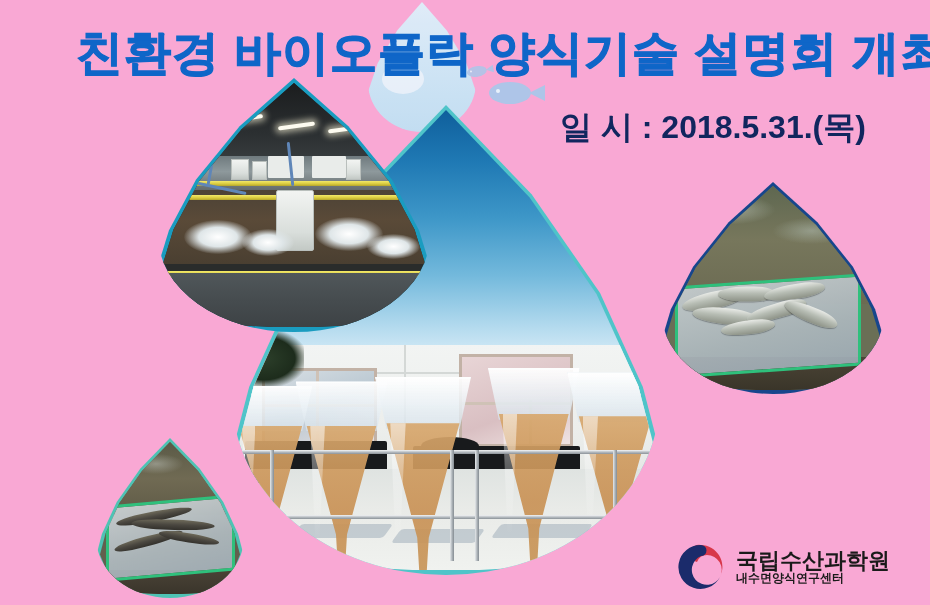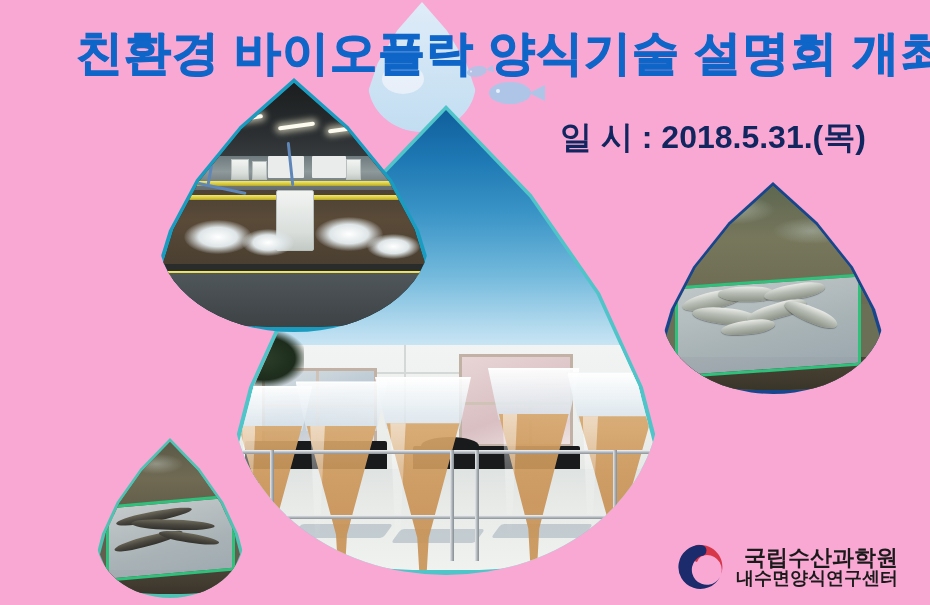--- a/index.html
+++ b/index.html
@@ -88,21 +88,21 @@
     color: #0f66c8;
     text-align: center;
     white-space: nowrap;
     -webkit-text-stroke: 1.2px #0f66c8;
   }
 
   
   #dateline {
     position: absolute;
     left: 560px;
-    top: 116px;
+    top: 106px;
     width: 330px;
     font-size: 32px;
     line-height: 42px;
     font-weight: bold;
     color: #11265e;
     letter-spacing: 0px;
     white-space: nowrap;
   }
 
   
@@ -397,31 +397,30 @@
     position: relative;
     width: 50px;
     height: 50px;
     flex: 0 0 50px;
   }
   #logo-text {
     display: flex;
     flex-direction: column;
     justify-content: center;
     line-height: 1.05;
-    align-items: flex-end;
   }
   #logo-line1 {
     font-size: 22px;
     font-weight: bold;
     color: #1a1a1a;
     letter-spacing: 0px;
     white-space: nowrap;
   }
   #logo-line2 {
-    font-size: 18px;
+    font-size: 12px;
     font-weight: bold;
     color: #1a1a1a;
     letter-spacing: 0px;
     white-space: nowrap;
   }
 </style>
 </head>
 <body>
 
 <div id="poster">

